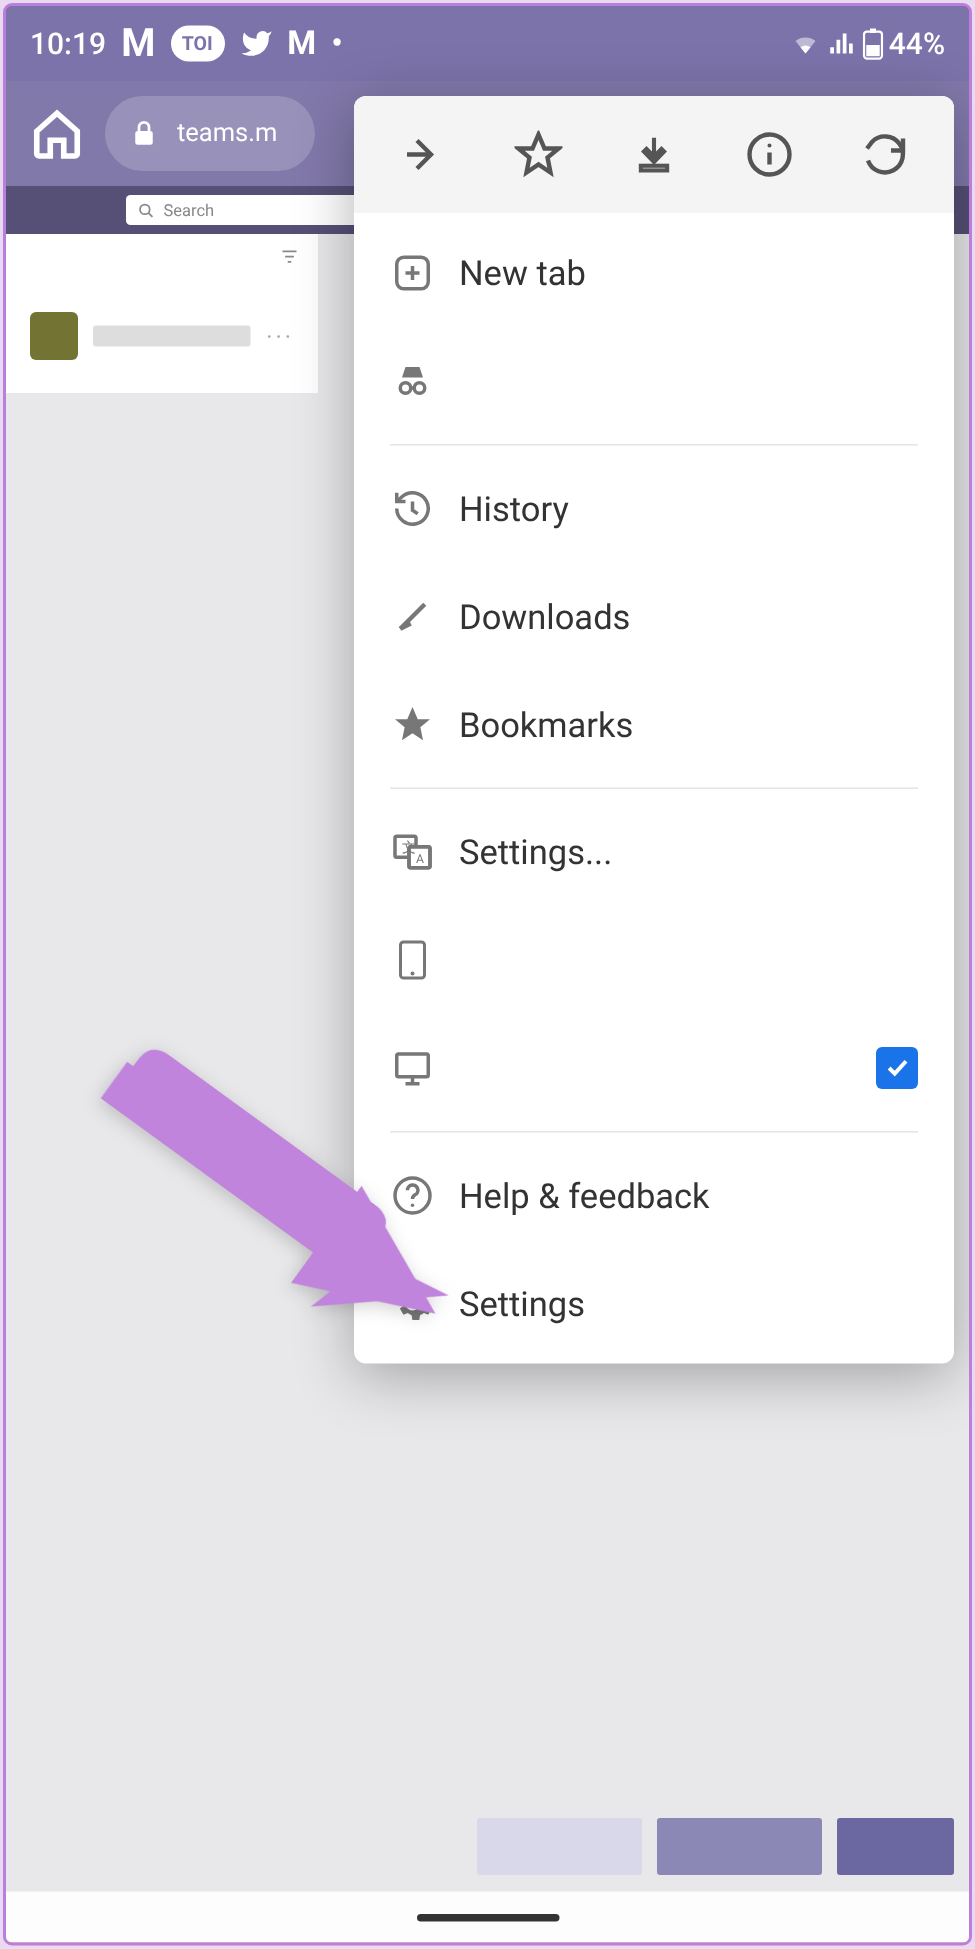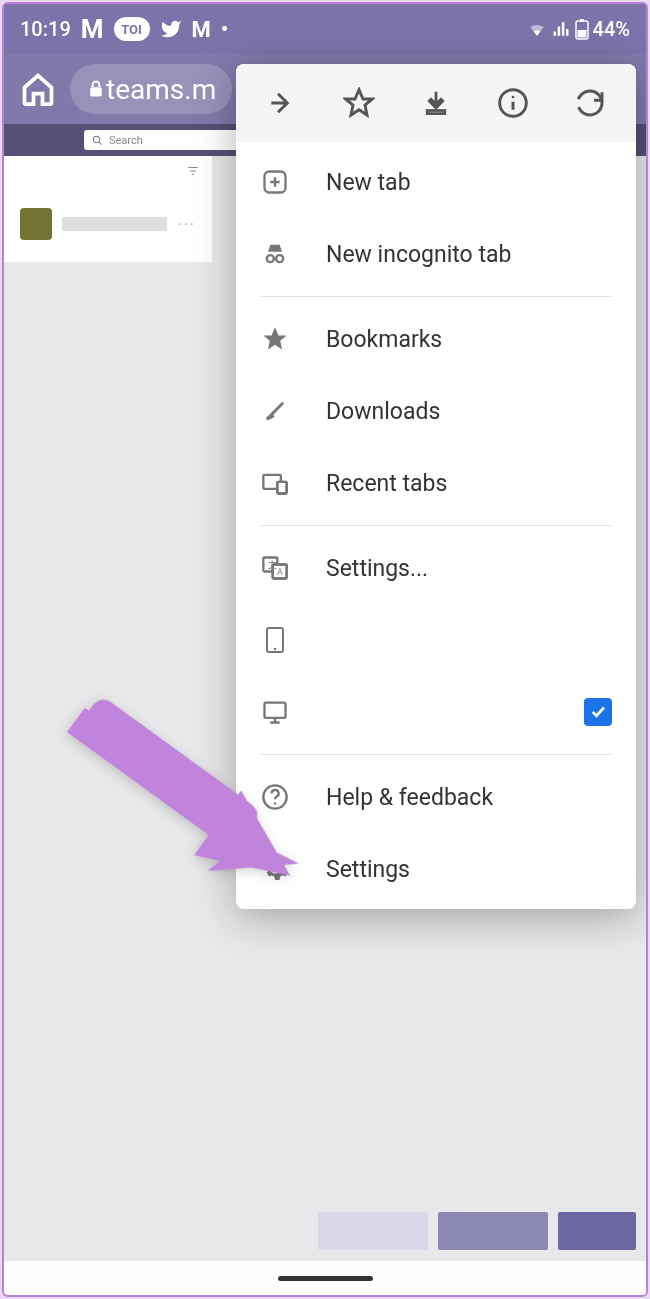--- a/index.html
+++ b/index.html
@@ -7,36 +7,36 @@
 .phone{position:absolute;left:2px;top:2px;width:646px;height:1295px;background:#ef4444;border:2px solid #b87fdb;border-radius:6px;overflow:hidden}
 .statusbar{height:50px;background:#7b73aa;display:flex;align-items:center;justify-content:space-between;padding:0 16px;color:#fff;font-size:20px;font-weight:500}
 .status-left{display:flex;align-items:center;gap:10px}
 .status-right{display:flex;align-items:center;gap:4px}
 .status-right svg{fill:#fff}
 .status-icons-left{display:flex;gap:10px;align-items:center}
 .status-icons-left .sq{width:36px;height:24px;background:#fff;border-radius:12px;display:flex;align-items:center;justify-content:center;color:#7b73aa;font-size:13px;font-weight:700}
 .status-icons-left .m{color:#fff;font-size:26px;font-weight:700}
 .addressbar{height:70px;background:#8279ab;display:flex;align-items:center;padding:0 16px;gap:14px}
 .home-ic{width:36px;height:36px;color:#fff}
-.url-pill{flex:0 0 140px;height:50px;background:rgba(255,255,255,.18);border-radius:25px;display:flex;align-items:center;padding:0 16px;color:#fff;font-size:28px}
+.url-pill{flex:0 0 140px;height:50px;background:rgba(255,255,255,.18);border-radius:25px;display:flex;align-items:center;padding:0 16px;gap:12px;color:#fff;font-size:17px}
 .content-bg{position:absolute;top:120px;left:0;right:0;bottom:0;background:#e8e8ea}
 .teams-top{height:32px;background:#565076;display:flex;align-items:center;padding:0 80px}
 .teams-search{flex:1;height:20px;background:#fff;border-radius:3px;display:flex;align-items:center;padding:0 8px;gap:6px;font-size:11px;color:#888}
 .teams-col{width:208px;background:#fff;min-height:100px}
 .blur-list{padding:8px 0}
 .blur-row{height:60px;display:flex;align-items:center;padding:0 16px;gap:10px}
 .blur-avatar{width:32px;height:32px;background:#737334;border-radius:4px}
 .blur-text{flex:1;height:14px;background:#ddd;border-radius:2px}
 .filter-row{height:30px;display:flex;align-items:center;justify-content:flex-end;padding:0 12px;gap:14px;color:#888}
 .menu{position:absolute;top:60px;right:10px;width:400px;background:#fff;border-radius:8px;box-shadow:0 8px 40px rgba(0,0,0,.3);overflow:hidden;z-index:10}
 .menu-icon-row{height:78px;background:#f4f4f4;display:flex;align-items:center;justify-content:space-around;padding:0 8px}
 .menu-icon-row .mic{width:36px;height:36px;display:flex;align-items:center;justify-content:center;cursor:pointer}
 .menu-icon-row svg{stroke:#555;fill:none;stroke-width:2.2}
 .menu-items{padding:4px 0}
-.menu-item{height:72px;display:flex;align-items:center;padding:0 24px;gap:36px;cursor:pointer;font-size:23px;color:#333}
+.menu-item{height:72px;display:flex;align-items:center;padding:0 24px;gap:16px;cursor:pointer;font-size:23px;color:#333}
 .menu-item .mi-ic{width:30px;height:30px;display:flex;align-items:center;justify-content:center;flex-shrink:0}
 .menu-item .mi-ic svg{stroke:#777;fill:none;stroke-width:2}
 .menu-item .mi-ic.filled svg{fill:#777;stroke:none}
 .menu-sep{height:1px;background:#e4e4e4;margin:6px 24px}
 .menu-item .trail{margin-left:auto}
 .share-badge{width:30px;height:30px;background:#2196f3;border-radius:2px;display:flex;align-items:center;justify-content:center}
 .checkbox-on{width:28px;height:28px;background:#1a73e8;border-radius:4px;display:flex;align-items:center;justify-content:center}
 .checkbox-on svg{stroke:#fff;stroke-width:3.5;fill:none}
 .arrow-annotation{position:absolute;left:40px;top:730px;transform:rotate(36deg);z-index:20;pointer-events:none}
 .arrow-annotation svg{fill:#c084dc;filter:drop-shadow(0 3px 6px rgba(0,0,0,.18))}
@@ -177,50 +177,49 @@
       </div>
       <div class="menu-item">
         <div class="mi-ic filled">
             <svg width="28" height="28" viewBox="0 0 24 24">
               <path d="M6 10l2-6h8l2 6z"></path>
               <circle cx="8" cy="16" r="3" fill="none" stroke="#777" stroke-width="2"></circle>
               <circle cx="16" cy="16" r="3" fill="none" stroke="#777" stroke-width="2"></circle>
               <path d="M11 16h2" stroke="#777" stroke-width="2"></path>
             </svg>
           </div>
-        <span>New incognito tab</span>
       </div>
       <div class="menu-sep"></div>
       <div class="menu-item">
-        <div class="mi-ic filled">
-            <svg width="28" height="28" viewBox="0 0 24 24">
-              <path d="M12 2l3 7h7l-5.5 4.5L18 21l-6-4-6 4 1.5-7.5L2 9h7z"></path>
-            </svg>
-          </div>
-        <span>Bookmarks</span>
+        <div class="mi-ic">
+            <svg width="28" height="28" viewBox="0 0 24 24">
+              <path d="M3 12a9 9 0 1 0 3-6.7L3 8"></path>
+              <path d="M3 3v5h5"></path>
+              <path d="M12 8v5l3 2"></path>
+            </svg>
+          </div>
+        <span>History</span>
       </div>
       <div class="menu-item">
         <div class="mi-ic">
             <svg width="28" height="28" viewBox="0 0 24 24">
               <path d="M4 17l8-12 8 12" stroke-width="0" fill="none"></path>
               <path d="M5 19l14-14" stroke-width="2.5"></path>
               <path d="M5 19l6-3" stroke-width="2.5"></path>
             </svg>
           </div>
         <span>Downloads</span>
       </div>
       <div class="menu-item">
-        <div class="mi-ic">
-            <svg width="28" height="28" viewBox="0 0 24 24">
-              <rect x="2" y="5" width="15" height="12" rx="1"></rect>
-              <rect x="14" y="11" width="8" height="10" rx="1" fill="#fff"></rect>
-              <rect x="14" y="11" width="8" height="10" rx="1"></rect>
-            </svg>
-          </div>
-        <span>Recent tabs</span>
+        <div class="mi-ic filled">
+            <svg width="28" height="28" viewBox="0 0 24 24">
+              <path d="M12 2l3 7h7l-5.5 4.5L18 21l-6-4-6 4 1.5-7.5L2 9h7z"></path>
+            </svg>
+          </div>
+        <span>Bookmarks</span>
       </div>
       <div class="menu-sep"></div>
       <div class="menu-item">
         <div class="mi-ic">
             <svg width="28" height="28" viewBox="0 0 24 24">
               <rect x="2" y="3" width="12" height="12" rx="1"></rect>
               <rect x="10" y="9" width="12" height="12" rx="1" fill="#fff"></rect>
               <rect x="10" y="9" width="12" height="12" rx="1"></rect>
               <text x="6" y="12" font-size="8" fill="#777" stroke="none">文</text>
               <text x="14" y="18" font-size="7" fill="#777" stroke="none">A</text>

